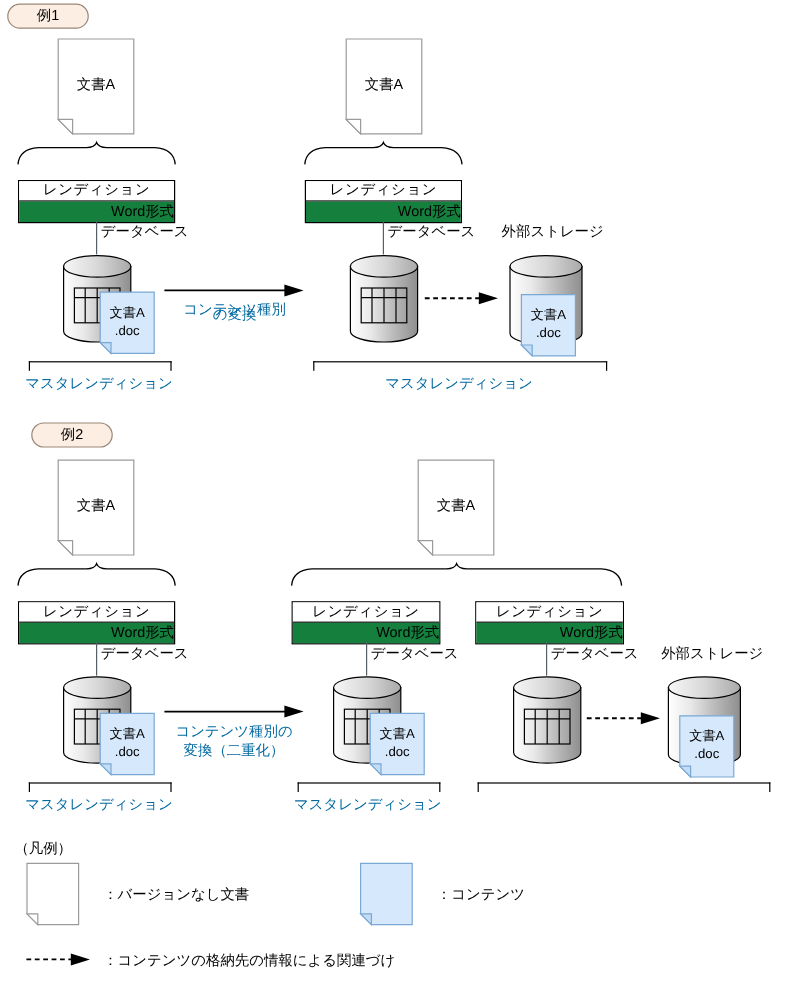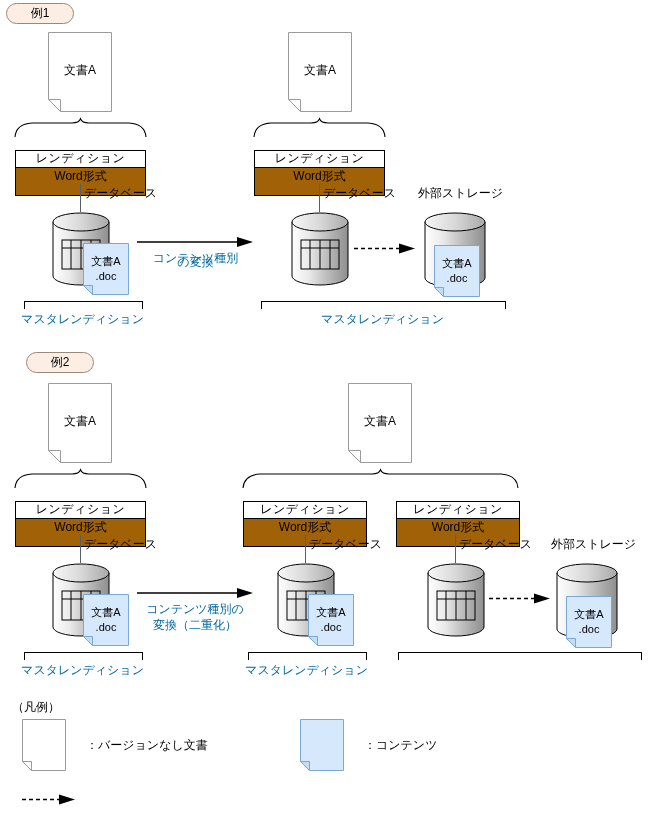--- a/index.html
+++ b/index.html
@@ -57,25 +57,25 @@
     border-bottom: 1px solid #000000;
     height: 17px;
     line-height: 15px;
     text-align: center;
     font-size: 12px;
     letter-spacing: 0.5px;
     background: #ffffff;
   }
   .rend .bd {
     box-sizing: border-box;
-    height: 27px;
+    height: 17px;
     line-height: 16px;
-    text-align: center;
-    font-size: 12px;
-    background: #a16207;
+    text-align: right;
+    font-size: 12px;
+    background: #15803d;
   }
 
   
   .lbl {
     font-size: 12px;
     white-space: nowrap;
     color: #000;
     line-height: 1.3;
   }
   .lbl-c {
@@ -459,14 +459,17 @@
     </svg>
   </div>
   <div class="abs lbl" style="left:364px; top:738px;">
     <span>：</span><span>コンテンツ</span>
   </div>
 
   <svg class="abs" style="left:22px; top:794px;" width="54" height="11" viewBox="0 0 54 11">
     <line x1="0" y1="5.5" x2="38" y2="5.5" stroke="#000" stroke-width="1.6" stroke-dasharray="4,3"></line>
     <path d="M37,0.5 L53,5.5 L37,10.5 Z" fill="#000"></path>
   </svg>
+  <div class="abs lbl" style="left:86px; top:793px;">
+    <span>：</span><span>コンテンツの格納先の情報による関連づけ</span>
+  </div>
 
 </div>
 
 </body></html>

